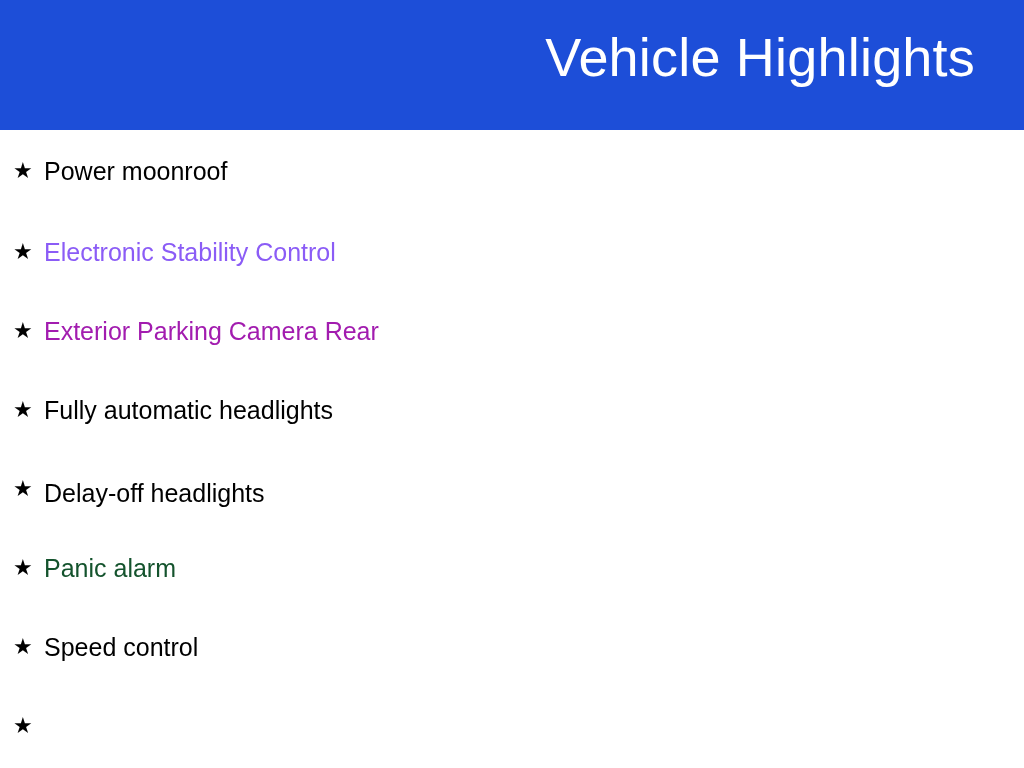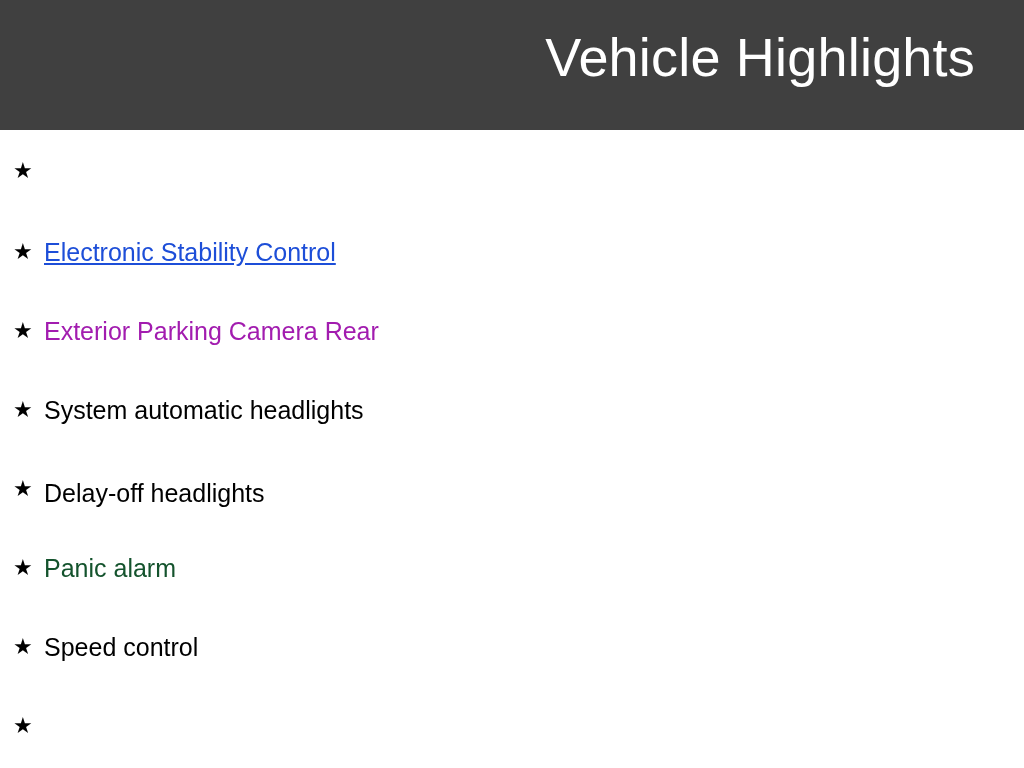--- a/index.html
+++ b/index.html
@@ -92,43 +92,44 @@
     font-weight: normal;
     line-height: 30px;
     white-space: nowrap;
   }
 </style>
 </head>
 <body>
 
 <div id="slide" style="background: rgb(255, 255, 255);">
 
-  <div id="header-banner" style="background: #404040;">
+  <div id="header-banner" style="background: #1d4ed8;">
     <h1 id="slide-title" style="color: rgb(255, 255, 255);">Vehicle Highlights</h1>
   </div>
 
   <ul id="highlights-list">
 
     <li class="highlight-item">
       <span class="bullet-star" style="color: rgb(0, 0, 0);">★</span>
+      <span class="highlight-label" style="color: rgb(0, 0, 0);">Power moonroof</span>
     </li>
 
     <li class="highlight-item">
       <span class="bullet-star" style="color: rgb(0, 0, 0);">★</span>
-      <span class="highlight-label" style="color: #1d4ed8; text-decoration: underline;">Electronic Stability Control</span>
+      <span class="highlight-label" style="color: #8b5cf6;">Electronic Stability Control</span>
     </li>
 
     <li class="highlight-item">
       <span class="bullet-star" style="color: rgb(0, 0, 0);">★</span>
       <span class="highlight-label" style="color: #a21caf;">Exterior Parking Camera Rear</span>
     </li>
 
     <li class="highlight-item">
       <span class="bullet-star" style="color: rgb(0, 0, 0);">★</span>
-      <span class="highlight-label" style="color: rgb(0, 0, 0);">System automatic headlights</span>
+      <span class="highlight-label" style="color: rgb(0, 0, 0);">Fully automatic headlights</span>
     </li>
 
     <li class="highlight-item">
       <span class="bullet-star" style="color: rgb(0, 0, 0);">★</span>
       <span class="highlight-label" style="color: rgb(0, 0, 0); margin-top: 8px;">Delay-off headlights</span>
     </li>
 
     <li class="highlight-item">
       <span class="bullet-star" style="color: rgb(0, 0, 0);">★</span>
       <span class="highlight-label" style="color: #14532d;">Panic alarm</span>

